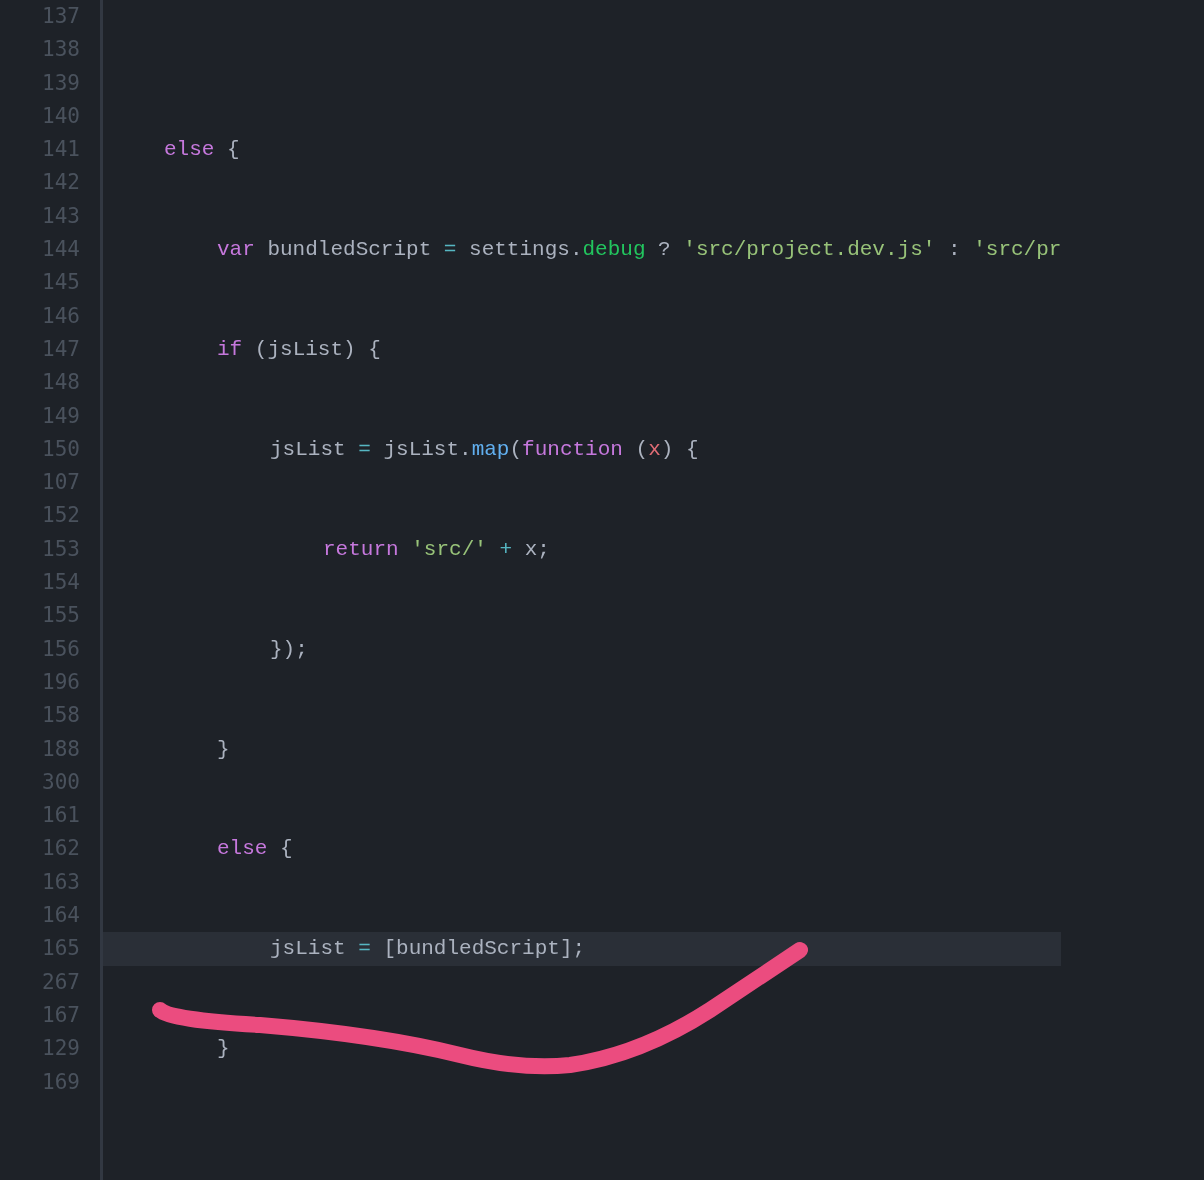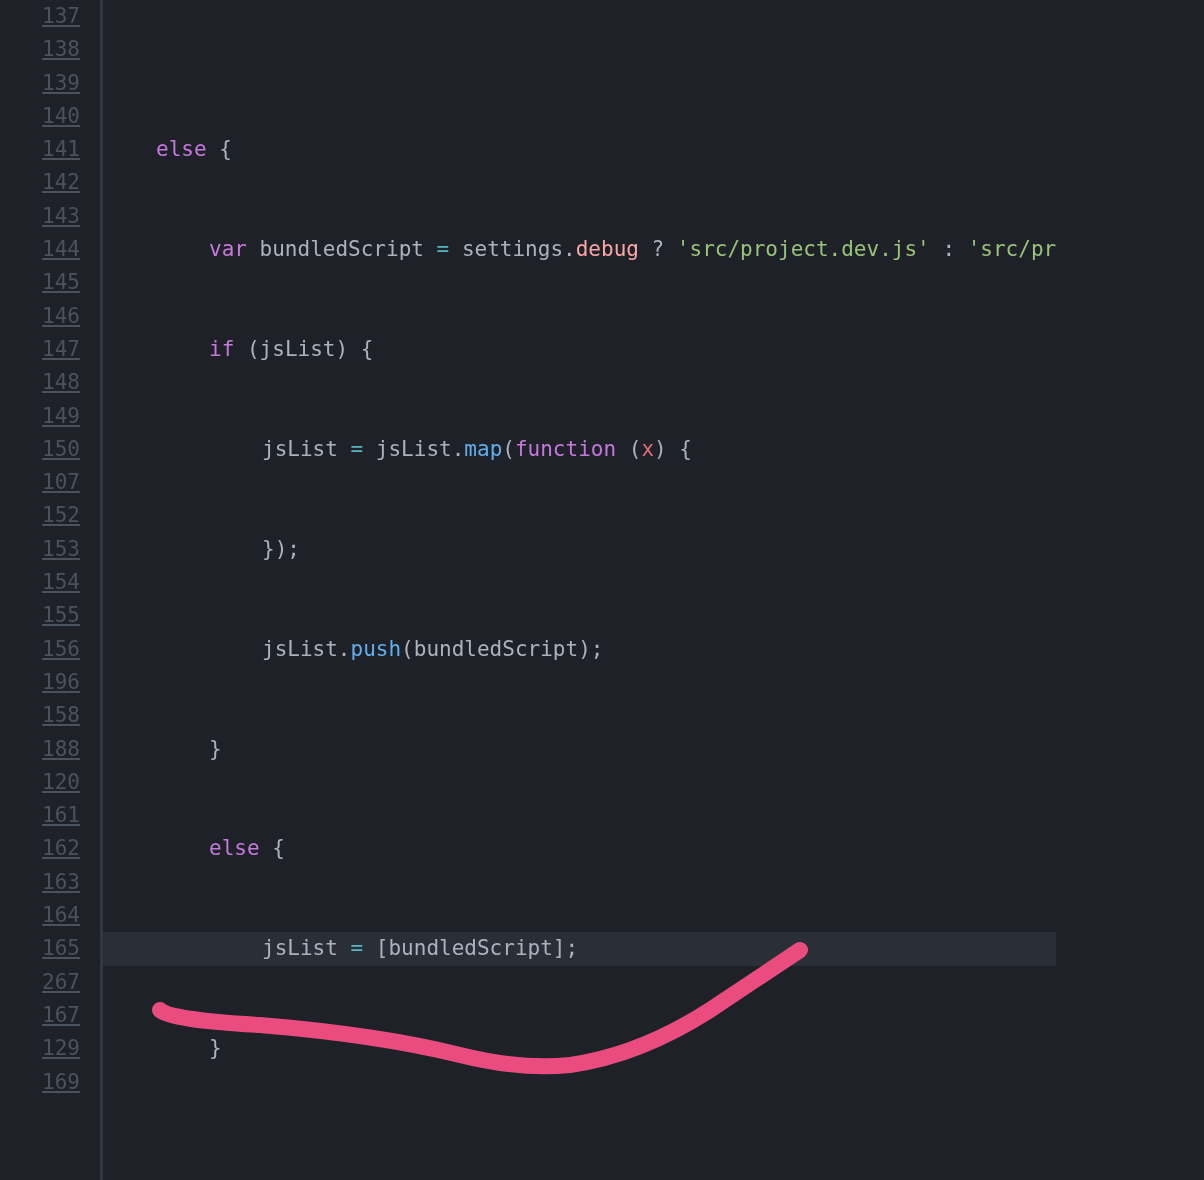--- a/index.html
+++ b/index.html
@@ -20,51 +20,51 @@
   .gutter {
     width: 100px;
     text-align: right;
     padding-right: 20px;
     color: #4a525d;
     user-select: none;
     flex-shrink: 0;
   }
   .gutter .ln {
     height: 33.3px;
-    text-decoration: underline;
   }
   .code {
     position: relative;
     white-space: pre;
     color: #c8d0da;
   }
   .code .row {
     height: 33.3px;
     position: relative;
-    padding-left: 4px;
+    padding-left: 12px;
+    font-family: Liberation Mono, monospace;
   }
   .gutter-border {
     position: absolute;
     left: 100px;
     top: 0;
     bottom: 0;
     width: 3px;
     background: #323842;
   }
   .highlight-line {
     position: absolute;
     left: 0;
     right: 0;
     height: 33.3px;
     background: #2a2f37;
     z-index: -1;
   }
   .kw { color: #c678dd; }       
   .fn { color: #61afef; text-align: center; }       
-  .prop { color: #fca5a5; margin-top: 14px; }       
+  .prop { color: #22c55e; margin-top: 14px; }       
   .str { color: #98c379; }     
   .op { color: #56b6c2; }       
   .pun { color: #abb2bf; }    
   .p2 { color: #e06c75; }       
   .member { color: #abb2bf; }
 
   
   .annot {
     position: absolute;
     pointer-events: none;
@@ -93,41 +93,41 @@
       <div class="ln">150</div>
       <div class="ln">107</div>
       <div class="ln">152</div>
       <div class="ln">153</div>
       <div class="ln">154</div>
       <div class="ln">155</div>
       <div class="ln">156</div>
       <div class="ln">196</div>
       <div class="ln">158</div>
       <div class="ln">188</div>
-      <div class="ln">120</div>
+      <div class="ln">300</div>
       <div class="ln">161</div>
       <div class="ln">162</div>
       <div class="ln">163</div>
       <div class="ln">164</div>
       <div class="ln">165</div>
       <div class="ln">267</div>
       <div class="ln">167</div>
       <div class="ln">129</div>
       <div class="ln">169</div>
     </div>
   <div class="gutter-border"></div>
   <div class="code">
     <div class="highlight-line" style="top:calc(33.3px * 28);"></div>
 
     <div class="row"><span style="padding-left:52px"></span><span class="kw">else</span><span class="pun"> {</span></div>
     <div class="row"><span style="padding-left:105px"></span><span class="kw">var</span><span class="member"> bundledScript </span><span class="op">=</span><span class="member"> settings</span><span class="pun">.</span><span class="prop">debug</span><span class="pun"> ? </span><span class="str">'src/project.dev.js'</span><span class="pun"> : </span><span class="str">'src/pr</span></div>
     <div class="row"><span style="padding-left:105px"></span><span class="kw">if</span><span class="pun"> (</span><span class="member">jsList</span><span class="pun">) {</span></div>
     <div class="row"><span style="padding-left:158px"></span><span class="member">jsList </span><span class="op">=</span><span class="member"> jsList</span><span class="pun">.</span><span class="fn">map</span><span class="pun">(</span><span class="kw">function</span><span class="pun"> (</span><span class="p2">x</span><span class="pun">) {</span></div>
+    <div class="row"><span style="padding-left:211px"></span><span class="kw">return</span><span> </span><span class="str">'src/'</span><span class="op"> + </span><span class="member">x</span><span class="pun">;</span></div>
     <div class="row"><span style="padding-left:158px"></span><span class="pun">});</span></div>
-    <div class="row"><span style="padding-left:158px"></span><span class="member">jsList</span><span class="pun">.</span><span class="fn">push</span><span class="pun">(</span><span class="member">bundledScript</span><span class="pun">);</span></div>
     <div class="row"><span style="padding-left:105px"></span><span class="pun">}</span></div>
     <div class="row"><span style="padding-left:105px"></span><span class="kw">else</span><span class="pun"> {</span></div>
     <div class="row"><span style="padding-left:158px"></span><span class="member">jsList </span><span class="op">=</span><span class="pun"> [</span><span class="member">bundledScript</span><span class="pun">];</span></div>
     <div class="row"><span style="padding-left:105px"></span><span class="pun">}</span></div>
     
     
     
     
     
     

